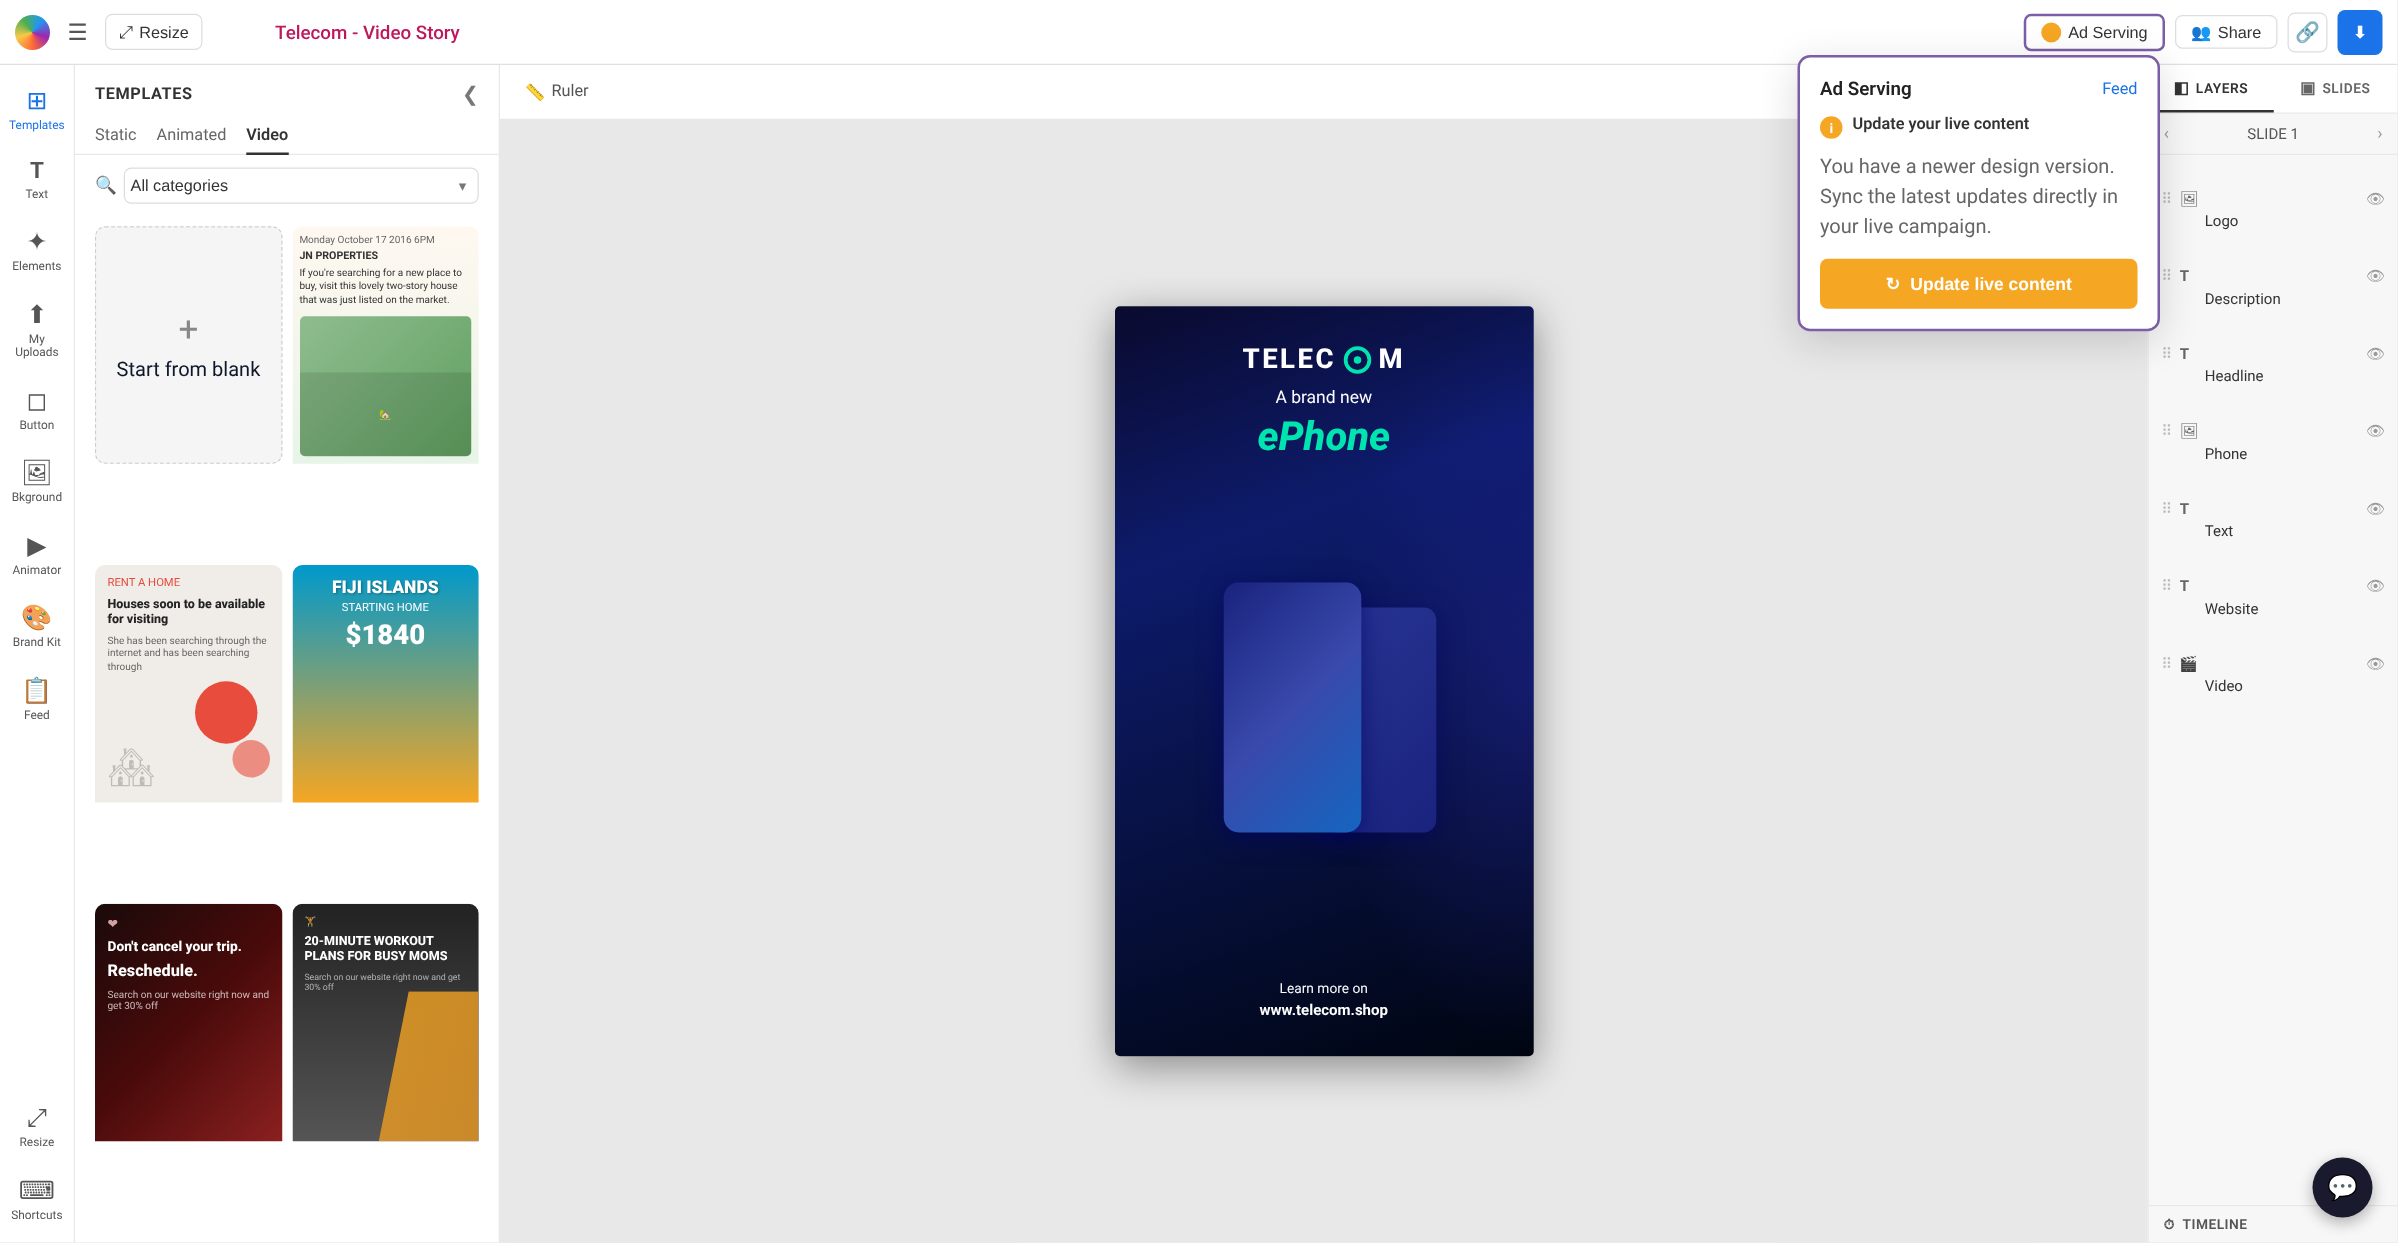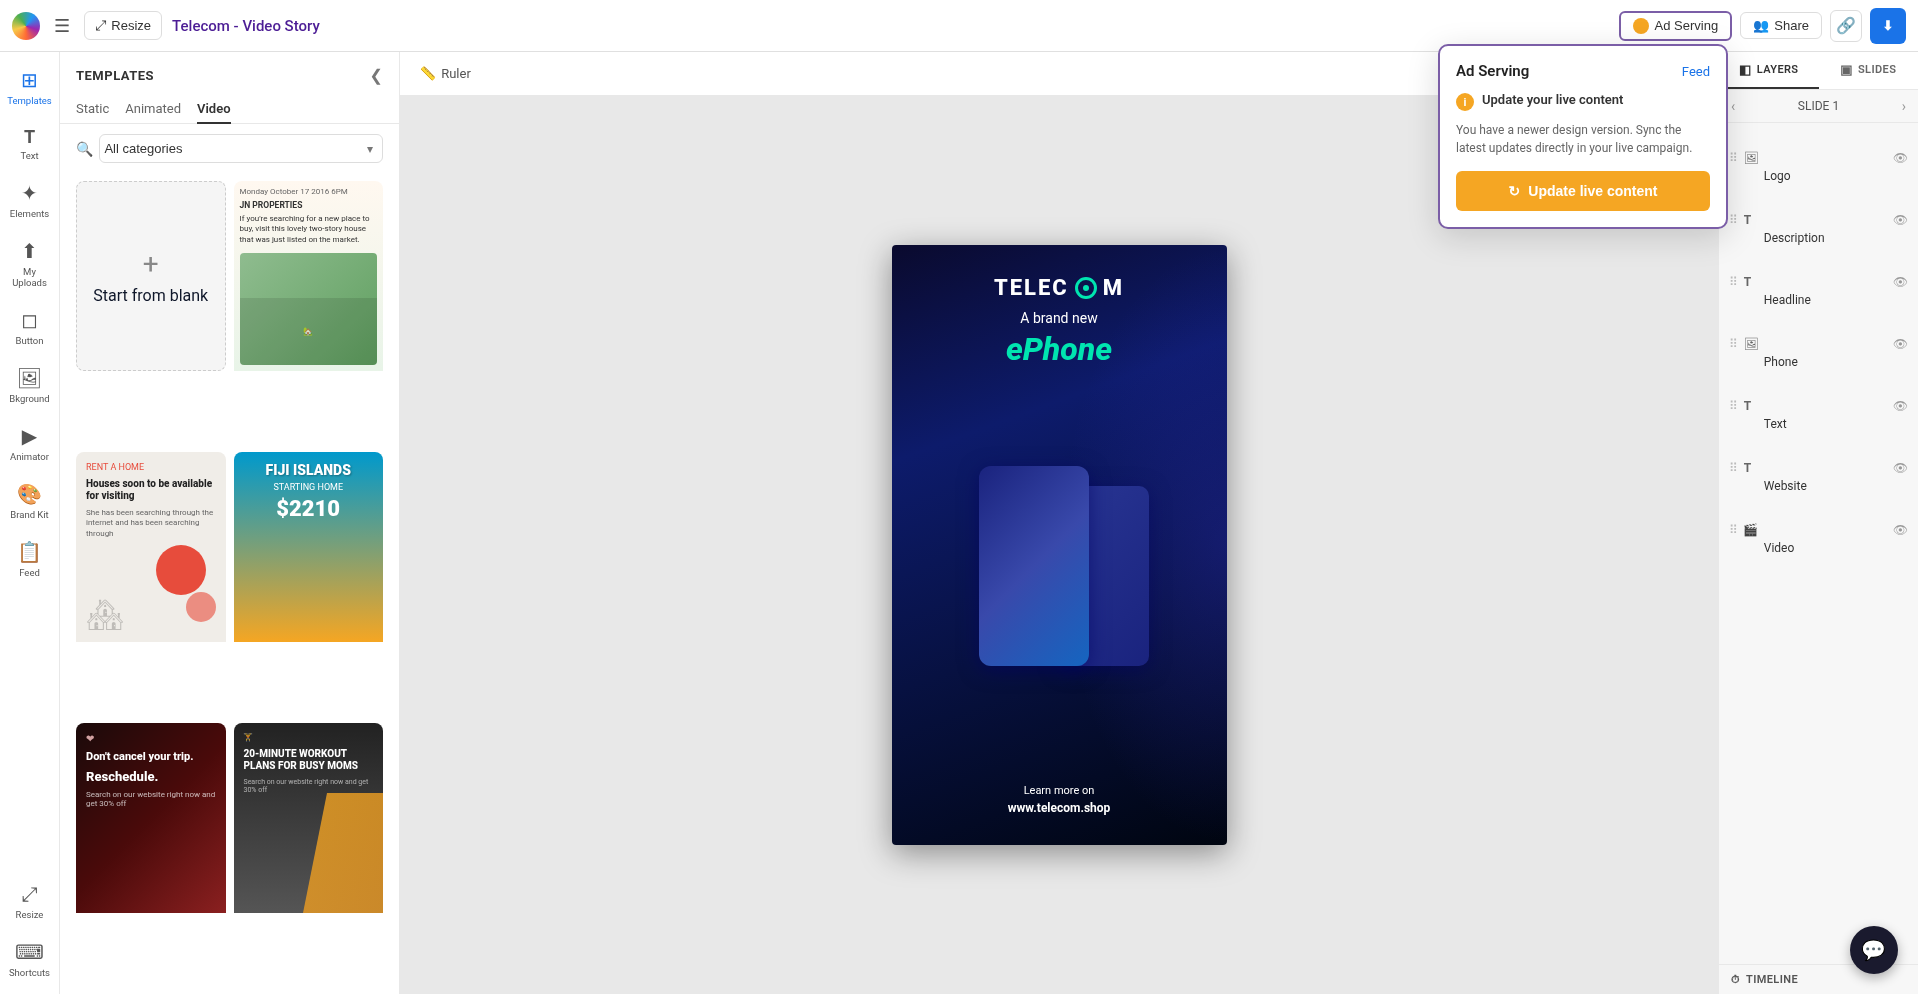--- a/index.html
+++ b/index.html
@@ -29,22 +29,23 @@
       cursor: pointer;
       padding: 4px;
     }
     .header-resize-btn {
       display: flex; align-items: center; gap: 5px;
       border: 1px solid #ddd; border-radius: 6px;
       padding: 5px 10px; font-size: 13px; cursor: pointer;
       background: #fff; color: #333;
     }
     .header-title {
-      font-size: 15px; font-weight: 500; color: #4c1d95;
+      font-size: 15px; font-weight: 500; color: #be185d;
       flex: 1;
+      margin-left: 48px;
     }
     .header-right {
       display: flex; align-items: center; gap: 8px;
     }
     .ad-serving-btn {
       display: flex; align-items: center; gap: 6px;
       background: #fff; border: 2px solid #7b5ea7;
       border-radius: 6px; padding: 5px 12px;
       font-size: 13px; color: #333; cursor: pointer;
       font-weight: 500;
@@ -337,21 +338,21 @@
       margin-bottom: 10px;
     }
     .popup-info-icon {
       width: 18px; height: 18px; background: #f5a623;
       border-radius: 50%; display: flex; align-items: center;
       justify-content: center; color: #fff; font-size: 11px;
       flex-shrink: 0; margin-top: 1px; font-weight: 700;
     }
     .popup-info-text { font-size: 13px; font-weight: 600; color: #333; }
     .popup-desc {
-      font-size: 12px; color: #666; line-height: 1.5; margin-bottom: 14px;
+      font-size: 16px; color: #666; line-height: 1.5; margin-bottom: 14px;
     }
     .update-btn {
       width: 100%; background: #f5a623; color: #fff; border: none;
       border-radius: 6px; padding: 12px; font-size: 14px; font-weight: 600;
       cursor: pointer; display: flex; align-items: center; justify-content: center; gap: 8px;
     }
     .update-icon { font-size: 14px; }
 
     
     .chat-btn {
@@ -487,21 +488,21 @@
             <div style="width:30px;height:30px;background:#e74c3c;border-radius:50%;position:absolute;right:0;bottom:10px;opacity:0.6"></div>
             <div style="position:absolute;bottom:0;left:0;font-size:30px;opacity:0.2">🏘</div>
           </div>
         </div>
       </div>
 
       <div class="template-item">
         <div style="height:190px;background:linear-gradient(180deg,#0099cc 0%,#f5a623 100%);padding:10px;display:flex;flex-direction:column;gap:4px;align-items:center;">
           <div style="font-size:14px;font-weight:900;color:#fff;text-shadow:1px 1px 2px rgba(0,0,0,0.3)">FIJI ISLANDS</div>
           <div style="font-size:9px;color:#fff">STARTING HOME</div>
-          <div style="font-size:22px;font-weight:900;color:#fff">$2210</div>
+          <div style="font-size:22px;font-weight:900;color:#fff">$1840</div>
         </div>
       </div>
 
       <div class="template-item">
         <div style="height:190px;background:linear-gradient(135deg,#1a0a0a,#4a0a0a,#8b2020);padding:10px;display:flex;flex-direction:column;gap:6px;">
           <div style="font-size:10px;color:rgba(255,200,200,0.8)">❤</div>
           <div style="font-size:11px;font-weight:800;color:#fff;line-height:1.2">Don't cancel your trip.</div>
           <div style="font-size:13px;font-weight:800;color:#fff">Reschedule.</div>
           <div style="font-size:8px;color:rgba(255,255,255,0.7)">Search on our website right now and get 30% off</div>
         </div>

